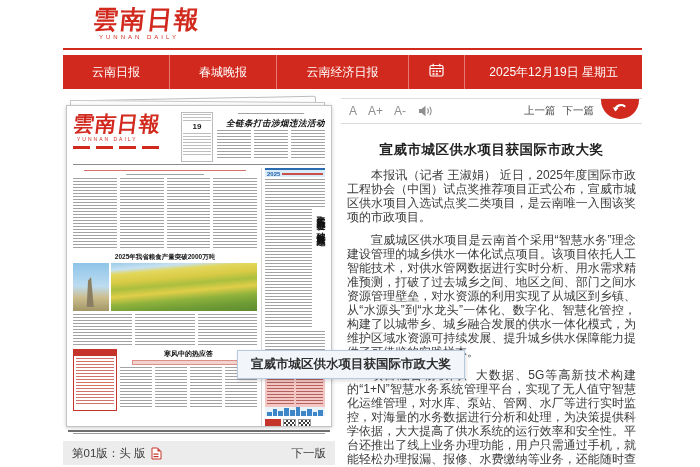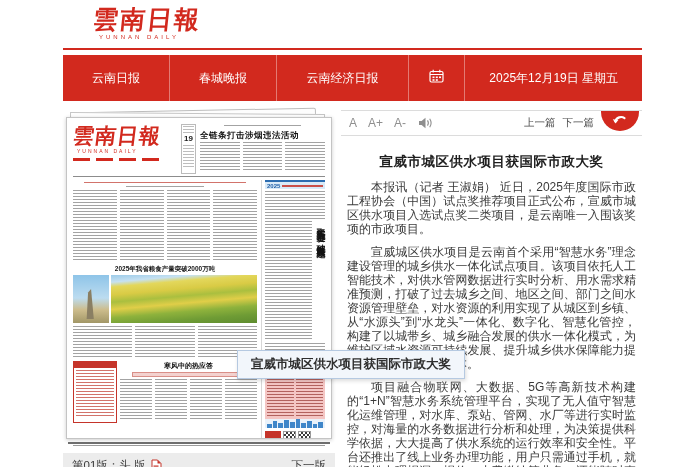--- a/index.html
+++ b/index.html
@@ -11,21 +11,21 @@
   .content { padding:0 58px 0 63px; }
 
   
   .site-header { height:50px; border-bottom:2px solid #d2291e; position:relative; }
   .logo { position:absolute; left:30px; top:6px; }
   .logo-cn { font-size:25px; font-weight:900; color:#d2291e; letter-spacing:2px;
              transform:skewX(-6deg); line-height:1.1; font-family:"DejaVu Serif",serif; }
   .logo-en { font-size:6px; color:#d2291e; letter-spacing:3px; margin-left:6px; }
 
   
-  .main-nav { margin-top:5px; height:46px; background:#d2291e; display:flex; align-items:stretch; }
+  .main-nav { margin-top:5px; height:34px; background:#d2291e; display:flex; align-items:stretch; }
   .nav-item { flex:1.05; display:flex; align-items:center; justify-content:center;
               color:#fff; font-size:12px; border-right:1px solid rgba(255,255,255,.38); cursor:pointer; }
   .nav-item.wide { flex:1.3; }
   .nav-cal { flex:.55; display:flex; align-items:center; justify-content:center;
              border-right:1px solid rgba(255,255,255,.38); }
   .nav-date { flex:1.75; display:flex; align-items:center; justify-content:center;
               color:#fff; font-size:12px; border-right:none; }
 
   
   .main { display:flex; gap:6px; margin-top:9px; }
@@ -46,28 +46,28 @@
   .ftext-pink { background-image:repeating-linear-gradient(#b3625e 0 1px, transparent 1px 3px); }
   .cols { display:flex; gap:3px; } .cols > div { flex:1; }
 
   .np-masthead { display:flex; gap:4px; height:50px; }
   .np-logo { width:104px; }
   .np-logo-cn { font-size:21px; font-weight:900; color:#d2291e; letter-spacing:1px;
                 transform:skewX(-7deg); font-family:"DejaVu Serif",serif; line-height:1.15; }
   .np-logo-en { font-size:5px; color:#d2291e; letter-spacing:2px; margin-left:4px; }
   .np-slogan { height:3px; margin-top:4px; width:92px;
       background:repeating-linear-gradient(to right,#d2291e 0 17px, transparent 17px 23px); }
-  .np-datebox { width:15px; border:1px solid #bbb; padding:1px; }
+  .np-datebox { width:32px; border:1px solid #bbb; padding:1px; }
   .np-datebox .d1 { height:7px; } 
   .np-daynum { font-size:8px; font-weight:700; text-align:center; color:#222; line-height:1.4; }
   .np-datebox .d2 { height:22px; margin-top:1px; }
   .np-topstory { flex:1; min-width:0; }
   .np-kicker { height:3px; width:62%; margin:1px auto 2px; }
-  .np-tophead { font-size:8.5px; font-weight:700; color:#111; text-align:left;
-                white-space:nowrap; letter-spacing:.5px; line-height:1.2; }
+  .np-tophead { font-size:8.5px; font-weight:700; color:#111; text-align:right;
+                white-space:nowrap; letter-spacing:.5px; line-height:1.2;font-style:italic; }
   .np-topcols { height:30px; margin-top:2px; }
   .np-mh-divider { border-bottom:1px solid #8c8c8c; margin:2px 0 3px; }
 
   .np-body { display:flex; gap:4px; }
   .np-left { flex:1; min-width:0; }
   .np-right { width:64px; border-left:1px solid #d7d7d7; padding-left:3px; }
 
   .np-leadhead { font-size:13px; font-weight:900; color:#0d0d0d; text-align:center;
                  letter-spacing:3px; white-space:nowrap; line-height:1.2; }
   .np-leadsub { height:3px; width:88%; margin:2px auto 1px; }

